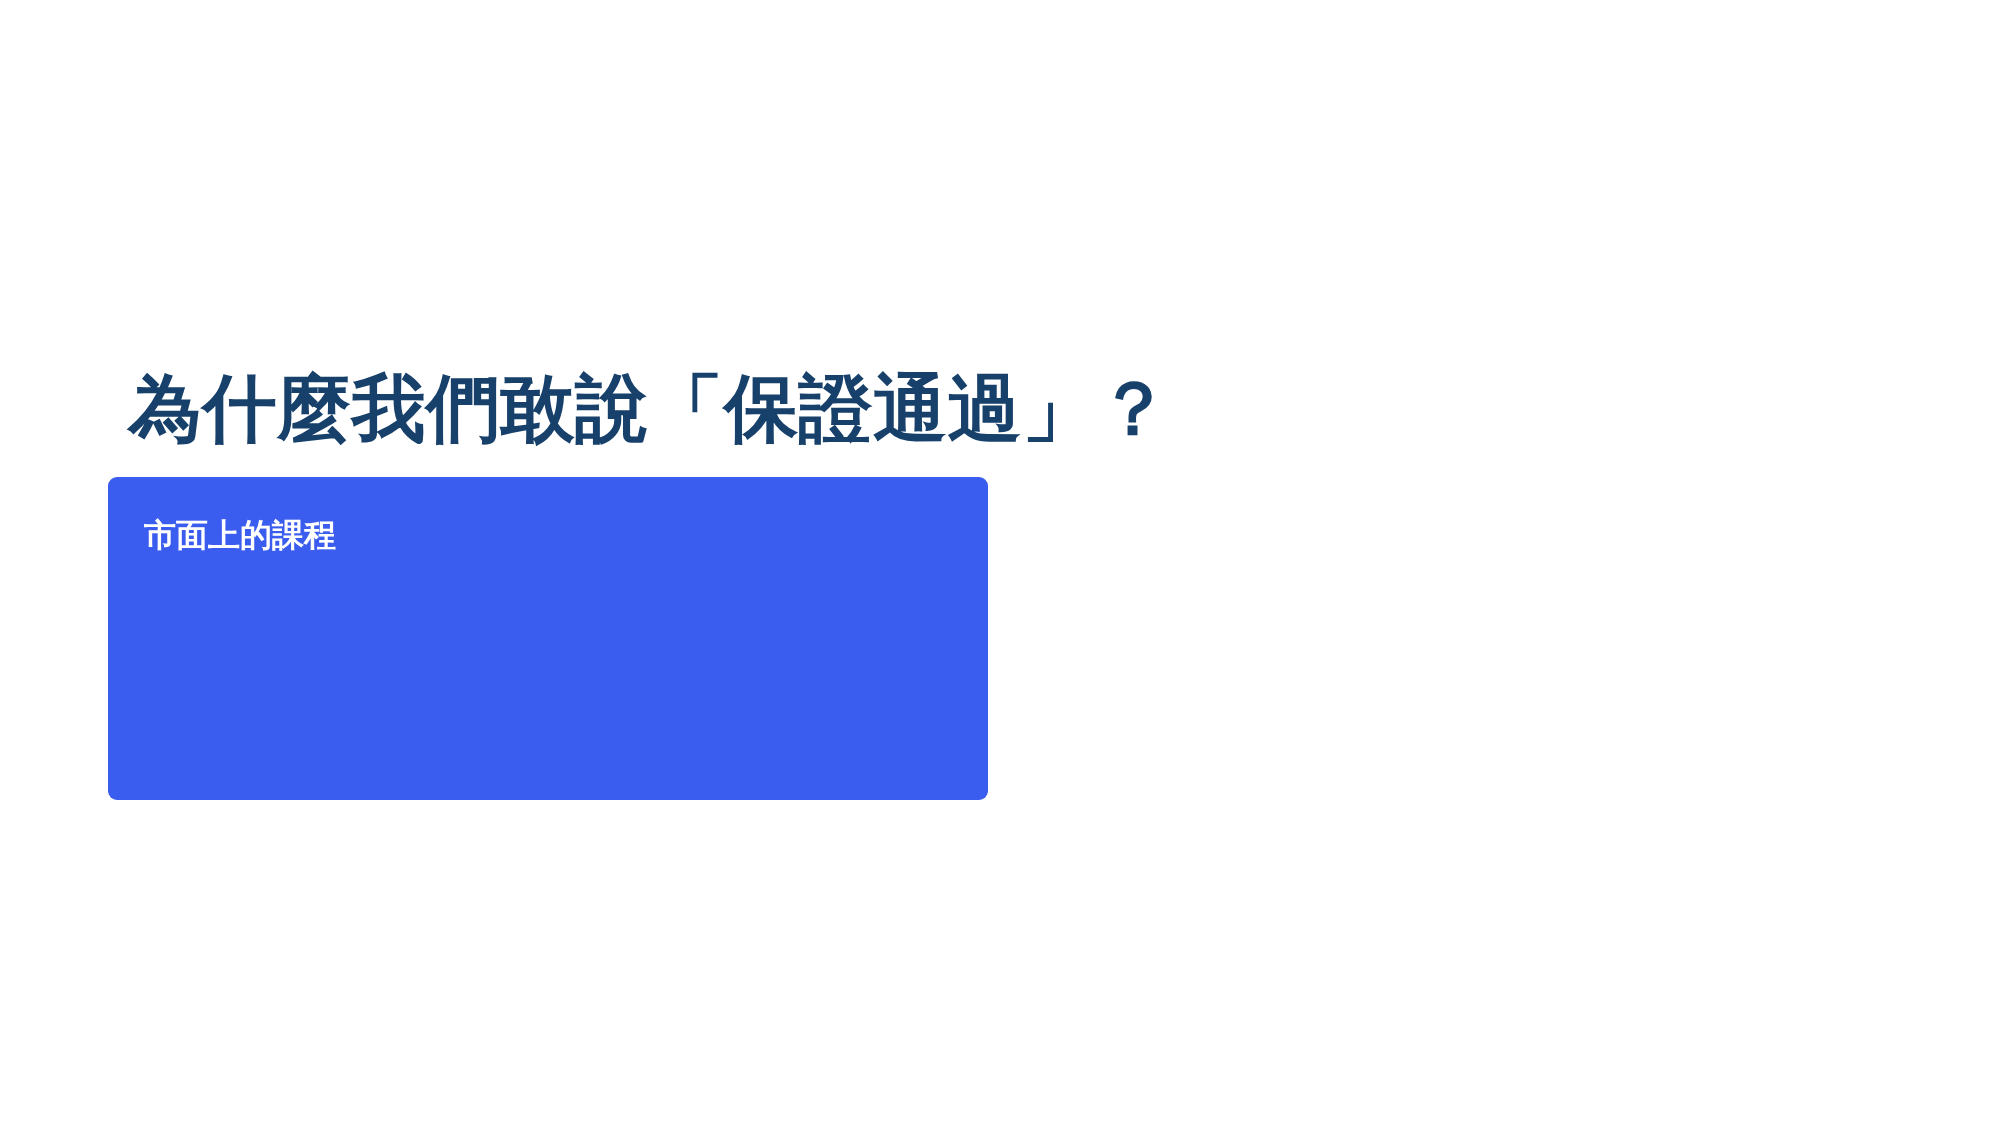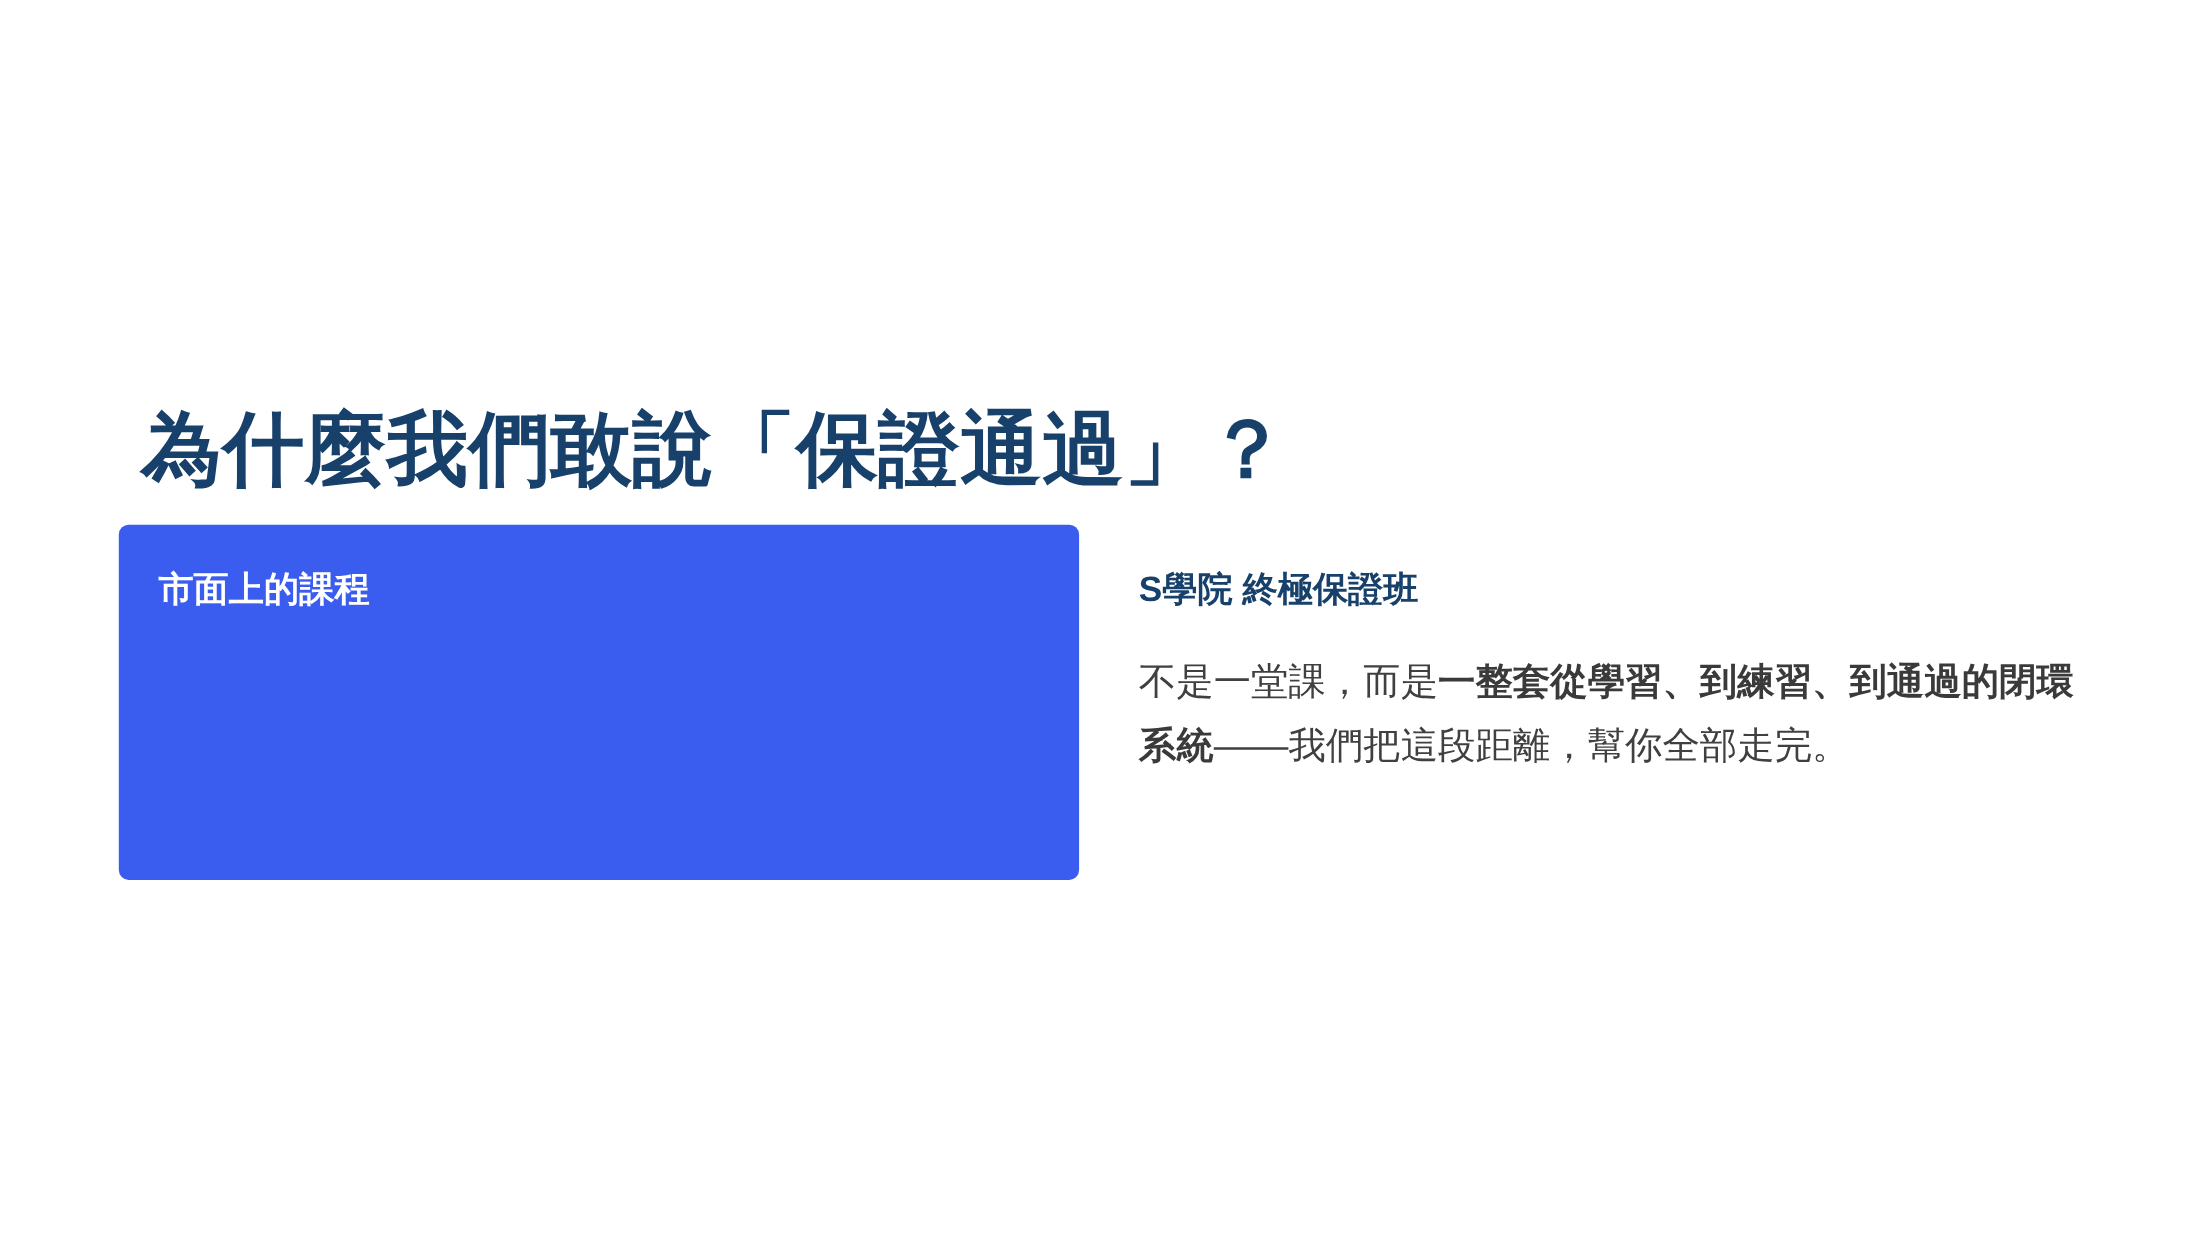--- a/index.html
+++ b/index.html
@@ -32,21 +32,21 @@
     white-space: nowrap;
   }
 
   
   .columns {
     position: absolute;
     left: 108px;
     top: 477px;
     width: 1800px;
     display: flex;
-    align-items: flex-start;
+    align-items: center;
     gap: 54px;
   }
 
   .col {
     width: 880px;
     box-sizing: border-box;
   }
 
   
   .card-market {
@@ -100,20 +100,16 @@
 <div class="slide">
 
   <h1 class="slide-title">為什麼我們敢說「保證通過」？</h1>
 
   <div class="columns">
 
     <div class="col card-market">
       <div class="card-heading">市面上的課程</div>
     </div>
 
-    <div class="col card-ours">
-      <div class="card-heading">S學院 終極保證班</div>
-      <p class="card-body"><span>不是一堂課，而是</span><b>一整套從學習、到練習、到通過的閉環系統</b><span>——我們把這段距離，幫你全部走完。</span></p>
-    </div>
 
   </div>
 
 </div>
 
 </body></html>

